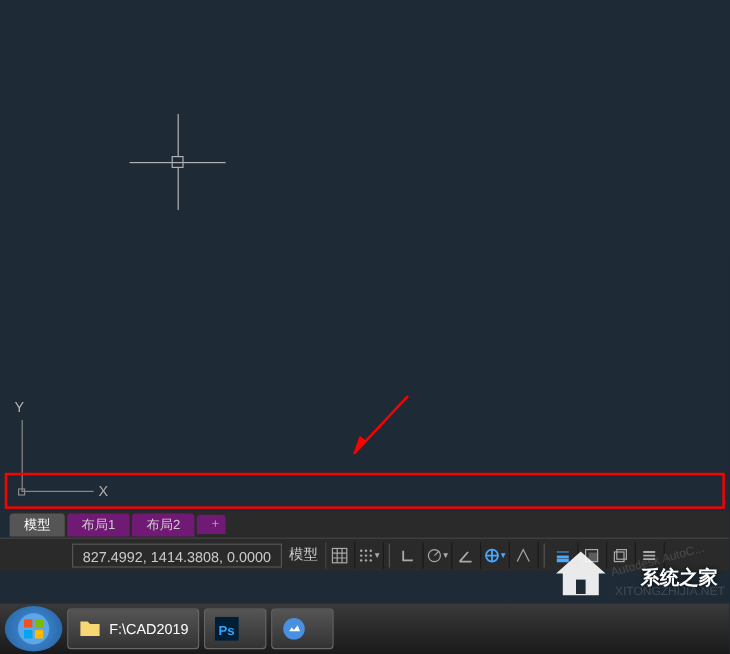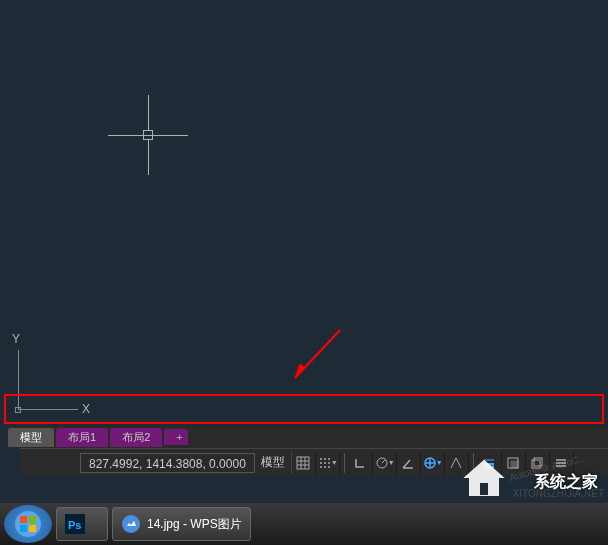--- a/index.html
+++ b/index.html
@@ -153,21 +153,20 @@
     .status-bar {
       position: absolute;
       top: 448px;
       left: 0;
       right: 0;
       height: 28px;
       background: #2a2a2a;
       display: flex;
       align-items: center;
       border-top: 1px solid #444;
-      margin-left: 20px;
     }
     .coords {
       padding: 0 8px;
       color: #ccc;
       font-size: 12px;
       border: 1px solid #555;
       margin-left: 60px;
       height: 20px;
       line-height: 20px;
     }
@@ -399,33 +398,40 @@
           <rect x="6" y="6" width="7" height="7" rx="1" fill="#f25022"></rect>
           <rect x="15" y="6" width="7" height="7" rx="1" fill="#7fba00"></rect>
           <rect x="6" y="15" width="7" height="7" rx="1" fill="#00a4ef"></rect>
           <rect x="15" y="15" width="7" height="7" rx="1" fill="#ffb900"></rect>
         </g>
       </svg>
   </div>
   <div class="task-item">
     <span class="task-icon">
       <svg viewBox="0 0 20 20">
+          <path fill="#f7d774" d="M2 4h6l2 2h8v10H2z"></path>
+        </svg>
+    </span>
+    <span>F:\CAD2019</span>
+  </div>
+  <div class="task-item">
+    <span class="task-icon">
+      <svg viewBox="0 0 20 20">
           <rect width="20" height="20" fill="#001e36"></rect>
           <text x="3" y="15" font-size="11" fill="#31a8ff" font-weight="bold">Ps</text>
         </svg>
     </span>
   </div>
   <div class="task-item">
     <span class="task-icon">
       <svg viewBox="0 0 20 20">
           <circle cx="10" cy="10" r="9" fill="#4a90e2"></circle>
           <path fill="#fff" d="M6 12l2-3 2 2 3-4 2 5z"></path>
         </svg>
     </span>
-    <span>14.jpg - WPS图片</span>
   </div>
 </div>
 
 <div class="watermark-logo-house">
   <svg viewBox="0 0 48 48">
       <path fill="#fff" stroke="#fff" stroke-width="2" d="M24 6 L42 22 L38 22 L38 40 L10 40 L10 22 L6 22 Z" opacity="0.9"></path>
       <rect x="20" y="28" width="8" height="12" fill="#1e2a35"></rect>
     </svg>
 </div>
 <div class="watermark-logo">系统之家</div>

